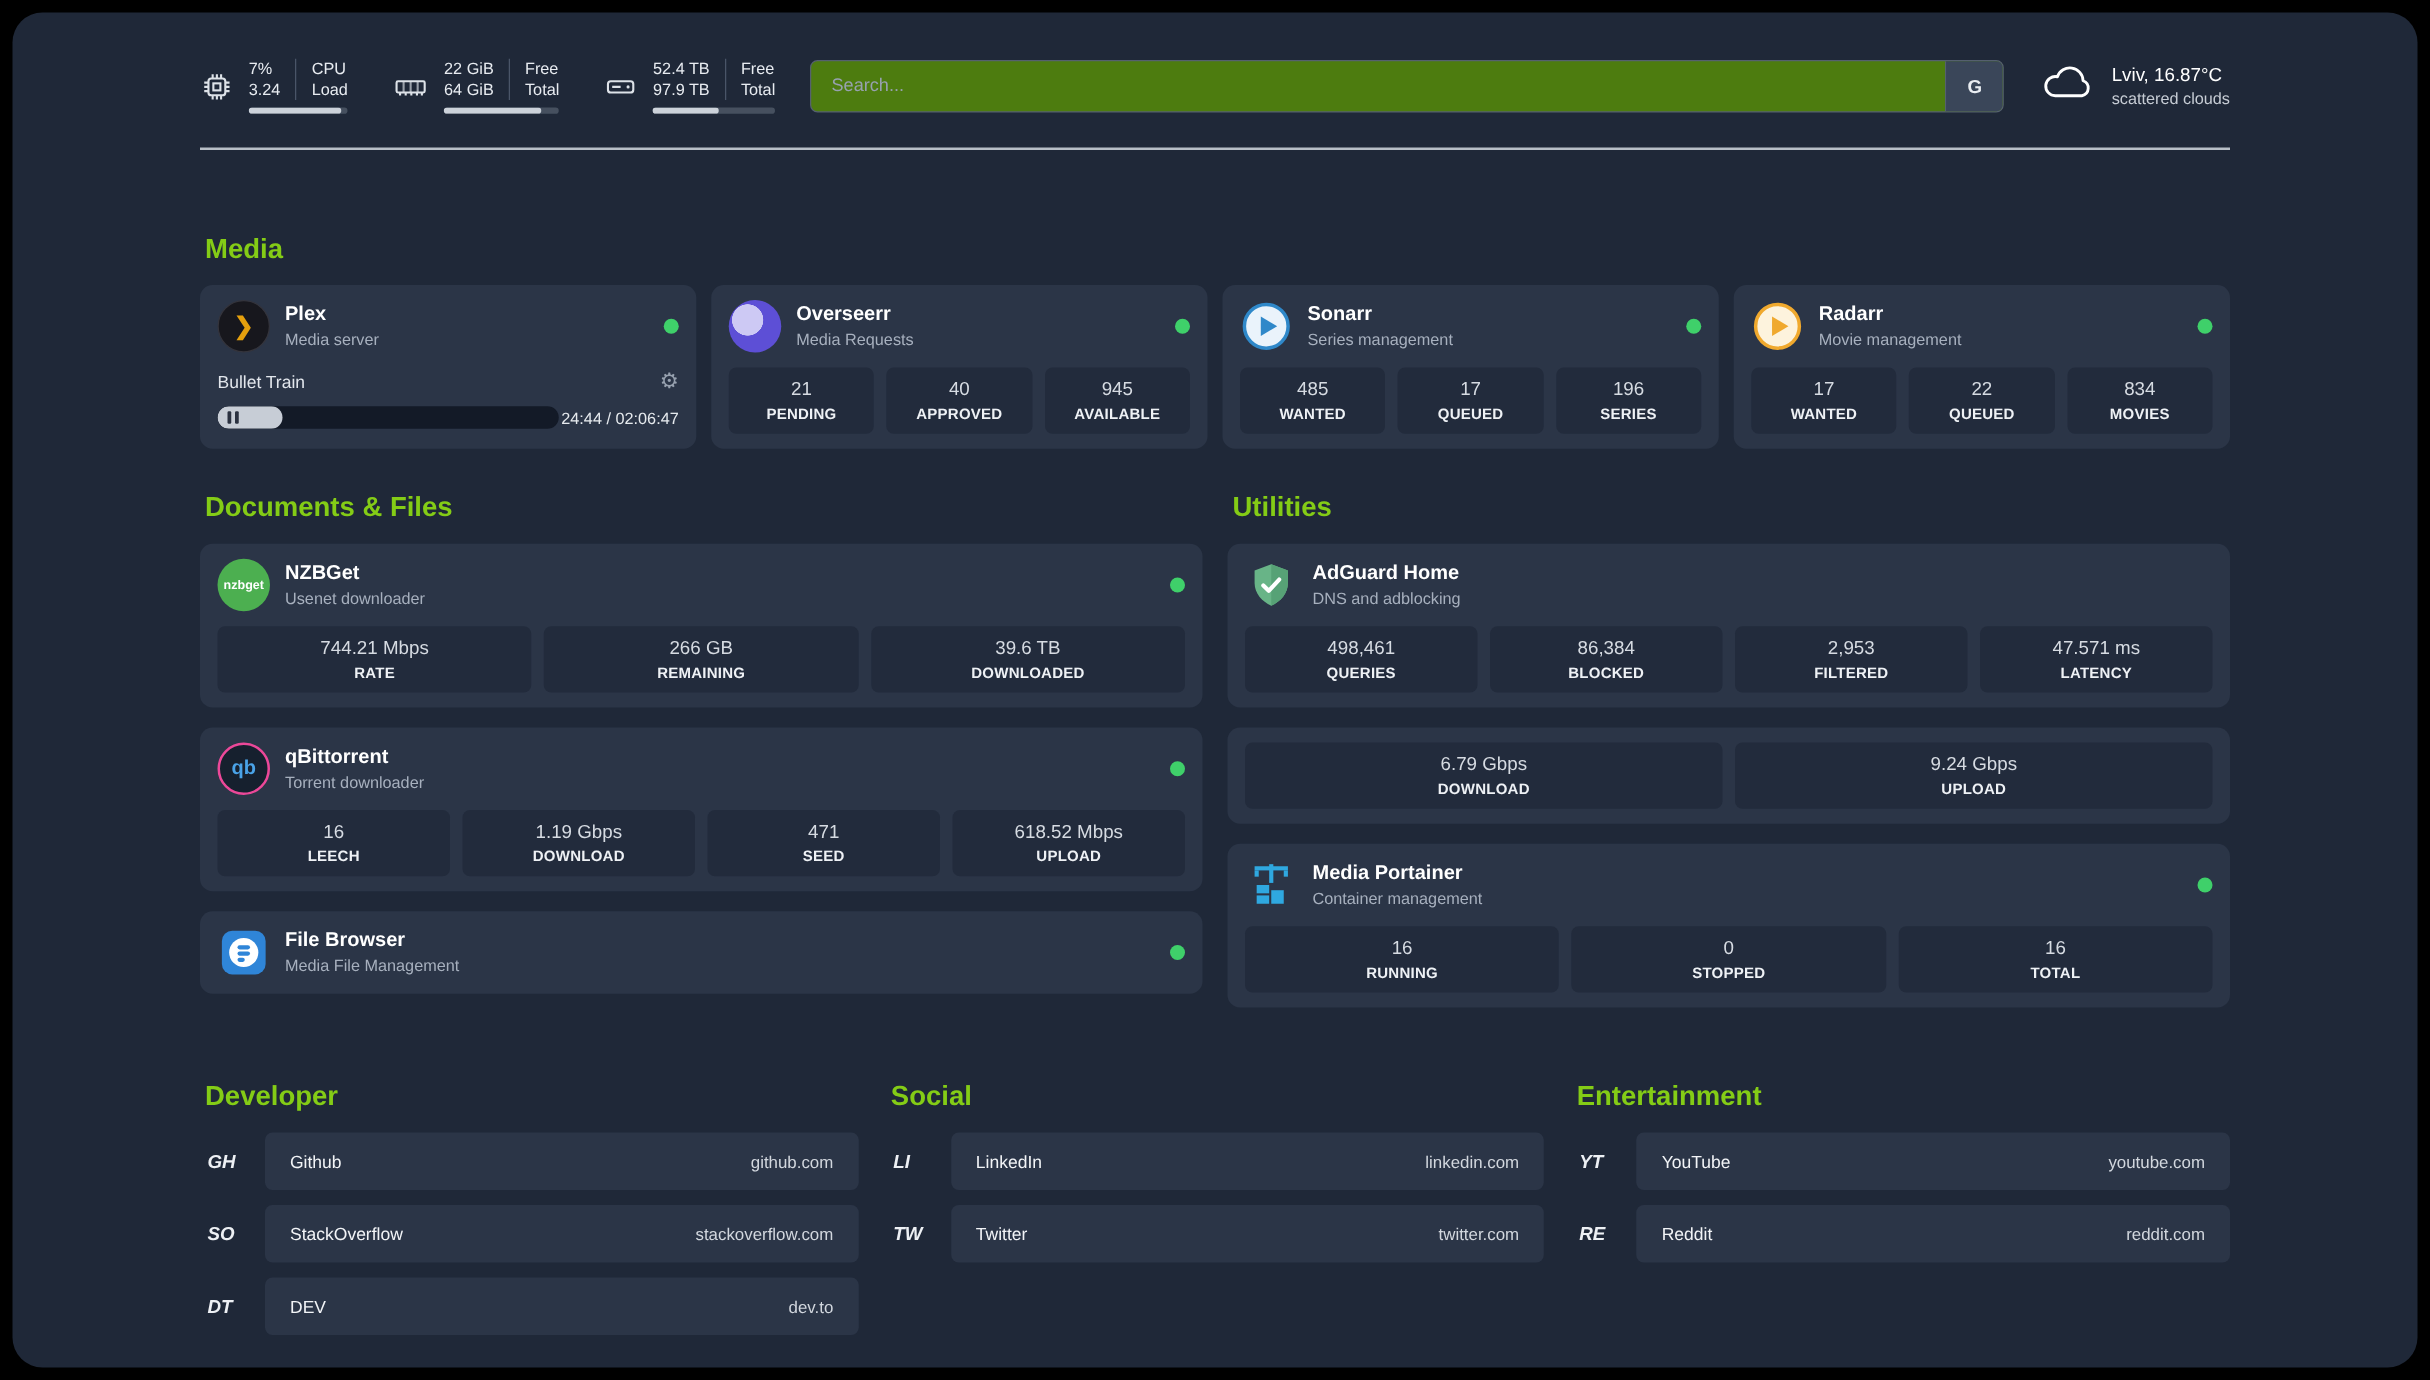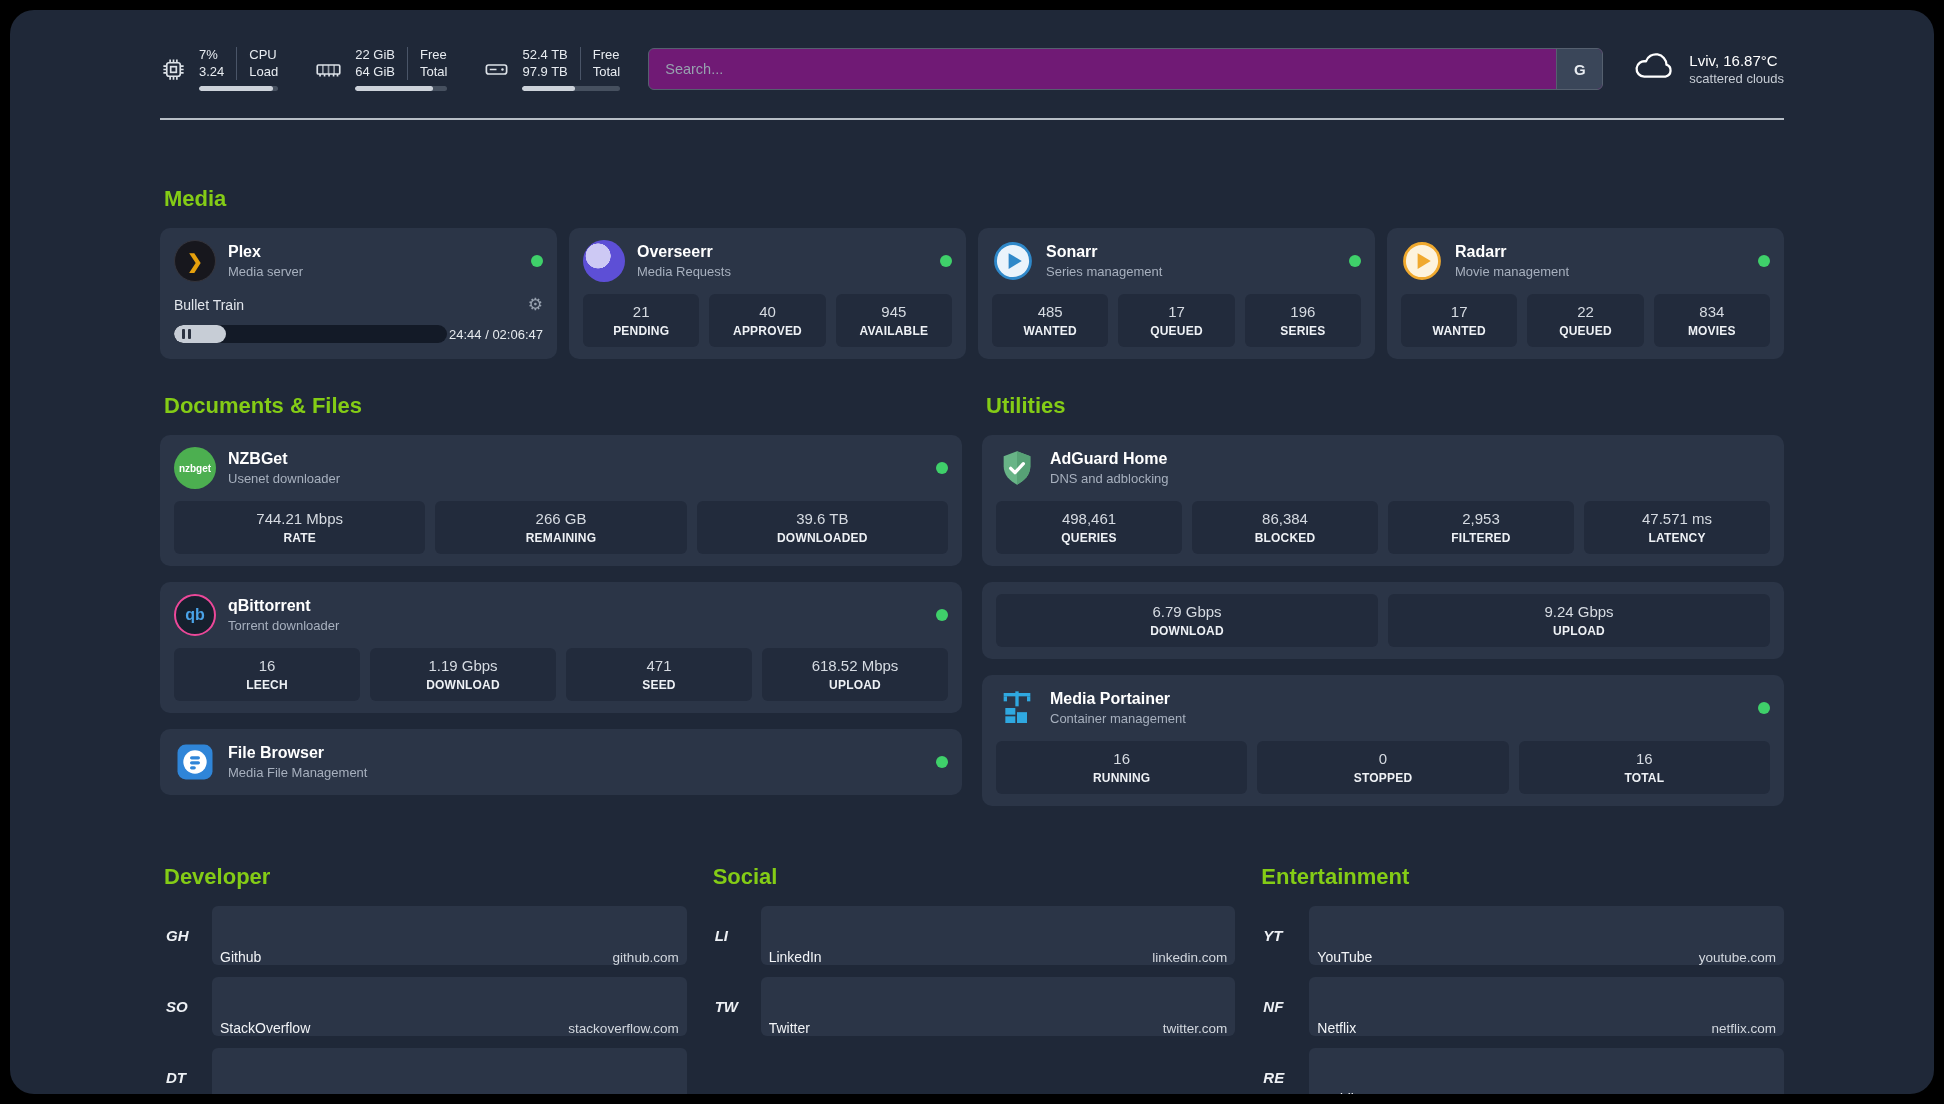--- a/index.html
+++ b/index.html
@@ -14,21 +14,21 @@
   .sys-item { display:flex; align-items:center; gap:12px; }
   .sys-icon { display:flex; align-items:center; }
   .sys-rows { display:flex; align-items:flex-start; }
   .sys-vals, .sys-labels { display:flex; flex-direction:column; font-size:13px; line-height:1.3;
                            color:#E8ECF1; }
   .sys-labels { color:#E8ECF1; border-left:1px solid #4a5568; padding-left:12px; margin-left:12px; }
   .sys-bar { height:5px; background:#46505f; border-radius:3px; margin-top:6px; overflow:hidden; }
   .sys-fill { height:100%; background:#ccd2da; border-radius:3px; }
 
   .searchwrap { flex:1; margin:0 28px; position:relative; height:42px; }
-  .searchwrap input { width:100%; height:100%; background:#701a75; border:1px solid #55606F;
+  .searchwrap input { width:100%; height:100%; background:#4d7c0f; border:1px solid #55606F;
                       border-radius:6px; color:#dfe4ea; font-size:14.5px; padding:0 61px 0 16px;
                       font-family:"Liberation Sans", sans-serif; outline:none; }
   .searchwrap input::placeholder { color:#97A1AF; }
   .search-provider { position:absolute; right:1px; top:1px; bottom:1px; width:46px;
                      background:#3A4659; border-left:1px solid #55606F; border-radius:0 5px 5px 0;
                      display:flex; align-items:center; justify-content:center; color:#E9EDF2;
                      font-size:15px; font-weight:700; cursor:pointer; }
   .weather { display:flex; align-items:center; gap:12px; }
   .weather-text .loc { font-size:15px; color:#fff; }
   .weather-text .cond { font-size:13px; color:#C6CCD4; margin-top:2px; }
@@ -78,22 +78,22 @@
   .nzbget-ic { background:#4CAF50; color:#fff; font-size:10px; font-weight:700; }
   .qbit-ic { background:#16202E; border:2px solid #ec4899; color:#4AA3E8; font-size:16px;
              font-weight:700; }
 
   
   .bookmarks { display:grid; grid-template-columns:1fr 1fr 1fr; gap:22px; margin-top:58px; }
   .bm-rows { display:flex; flex-direction:column; gap:12px; }
   .bm-row { display:flex; align-items:stretch; cursor:pointer; }
   .bm-abbr { width:52px; display:flex; align-items:center; justify-content:flex-start;
              padding-left:6px; font-size:15px; font-weight:700; color:#EDF0F4;font-style:italic; }
-  .bm-bar { flex:1; background:#2B3547; border-radius:6px; height:59px; display:flex;
-            align-items:flex-end; justify-content:space-between; padding:0 8px; }
+  .bm-bar { flex:1; background:#2B3547; border-radius:6px; height:46px; display:flex;
+            align-items:center; justify-content:space-between; padding:0 20px; }
   .bm-name { font-size:14px; color:#F2F4F7; }
   .bm-url { font-size:13.5px; color:#D2D7DE; }
 </style>
 </head>
 <body>
 
 <div class="frame">
 
   <div class="topbar">
     <div class="sys-group">
@@ -534,27 +534,20 @@
       <h2 class="sec">Entertainment</h2>
       <div class="bm-rows">
         <div class="bm-row">
           <span class="bm-abbr">YT</span>
           <div class="bm-bar">
               <span class="bm-name">YouTube</span>
             <span class="bm-url">youtube.com</span>
             </div>
         </div>
         <div class="bm-row">
-          <span class="bm-abbr">NF</span>
-          <div class="bm-bar">
-              <span class="bm-name">Netflix</span>
-            <span class="bm-url">netflix.com</span>
-            </div>
-        </div>
-        <div class="bm-row">
           <span class="bm-abbr">RE</span>
           <div class="bm-bar">
               <span class="bm-name">Reddit</span>
             <span class="bm-url">reddit.com</span>
             </div>
         </div>
       </div>
     </div>
   </div>
 

